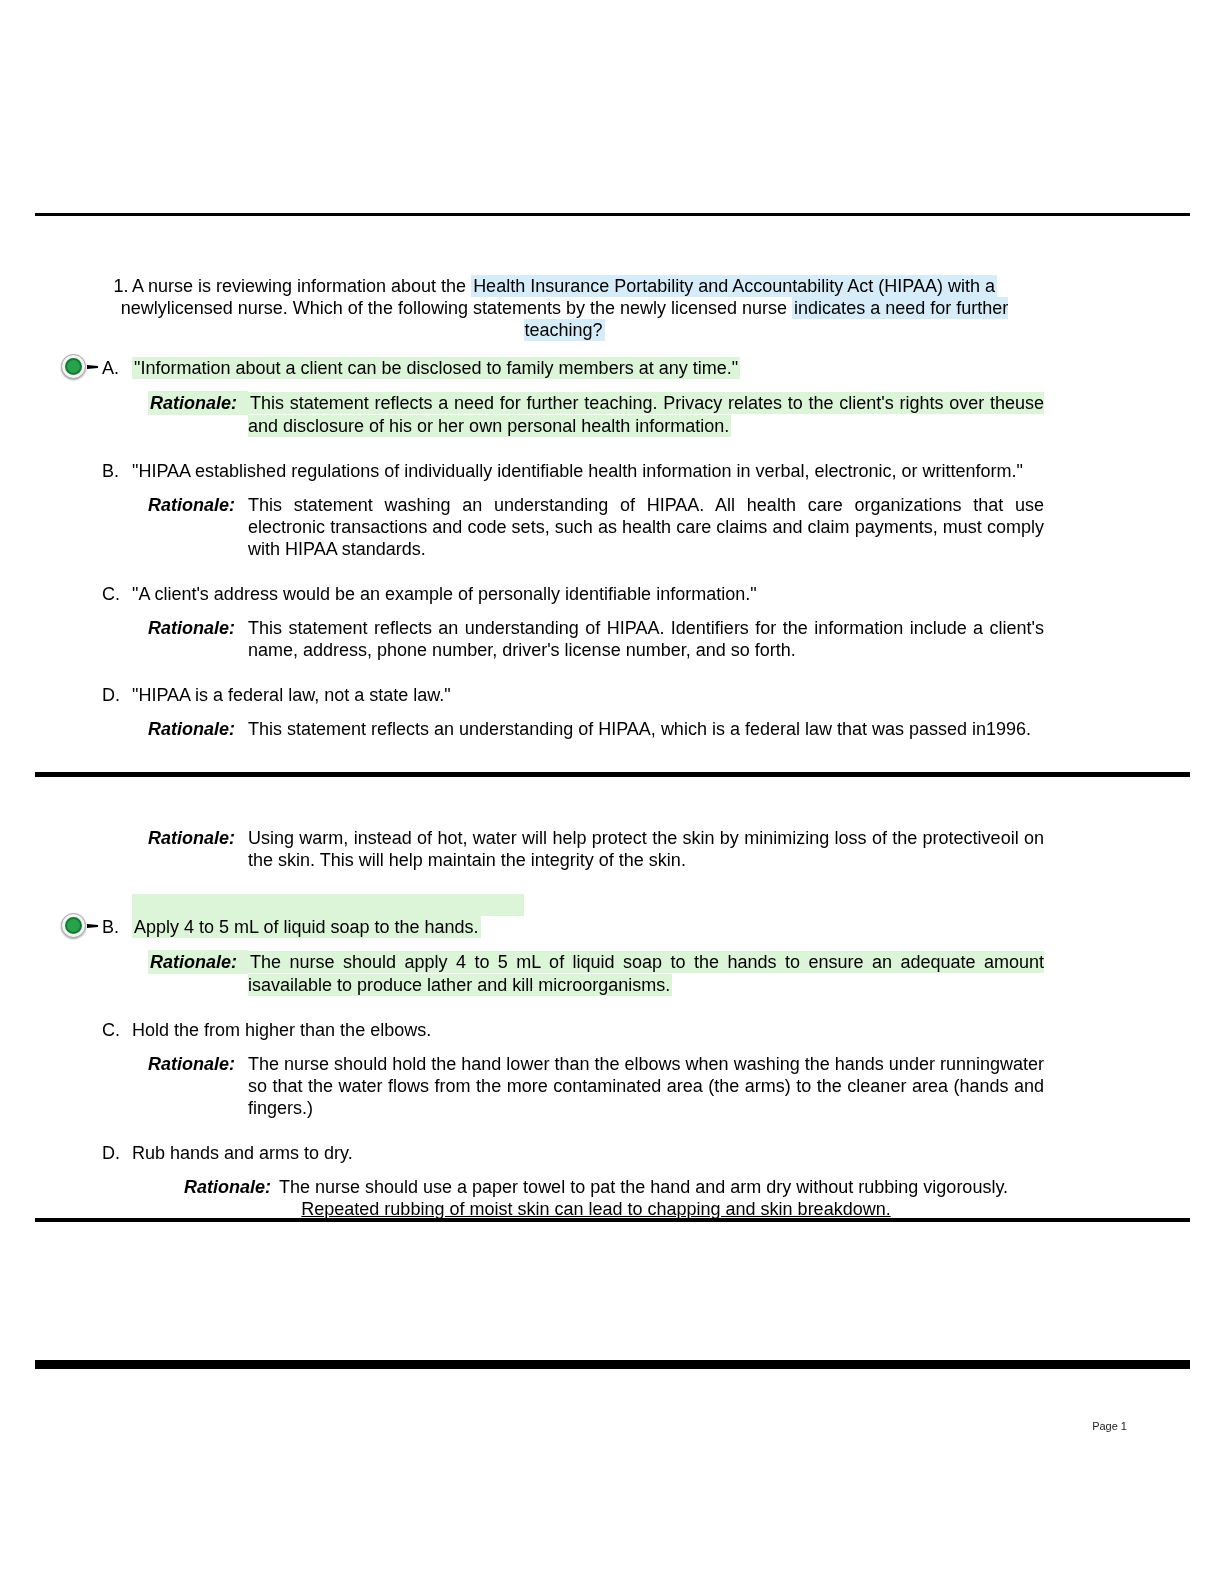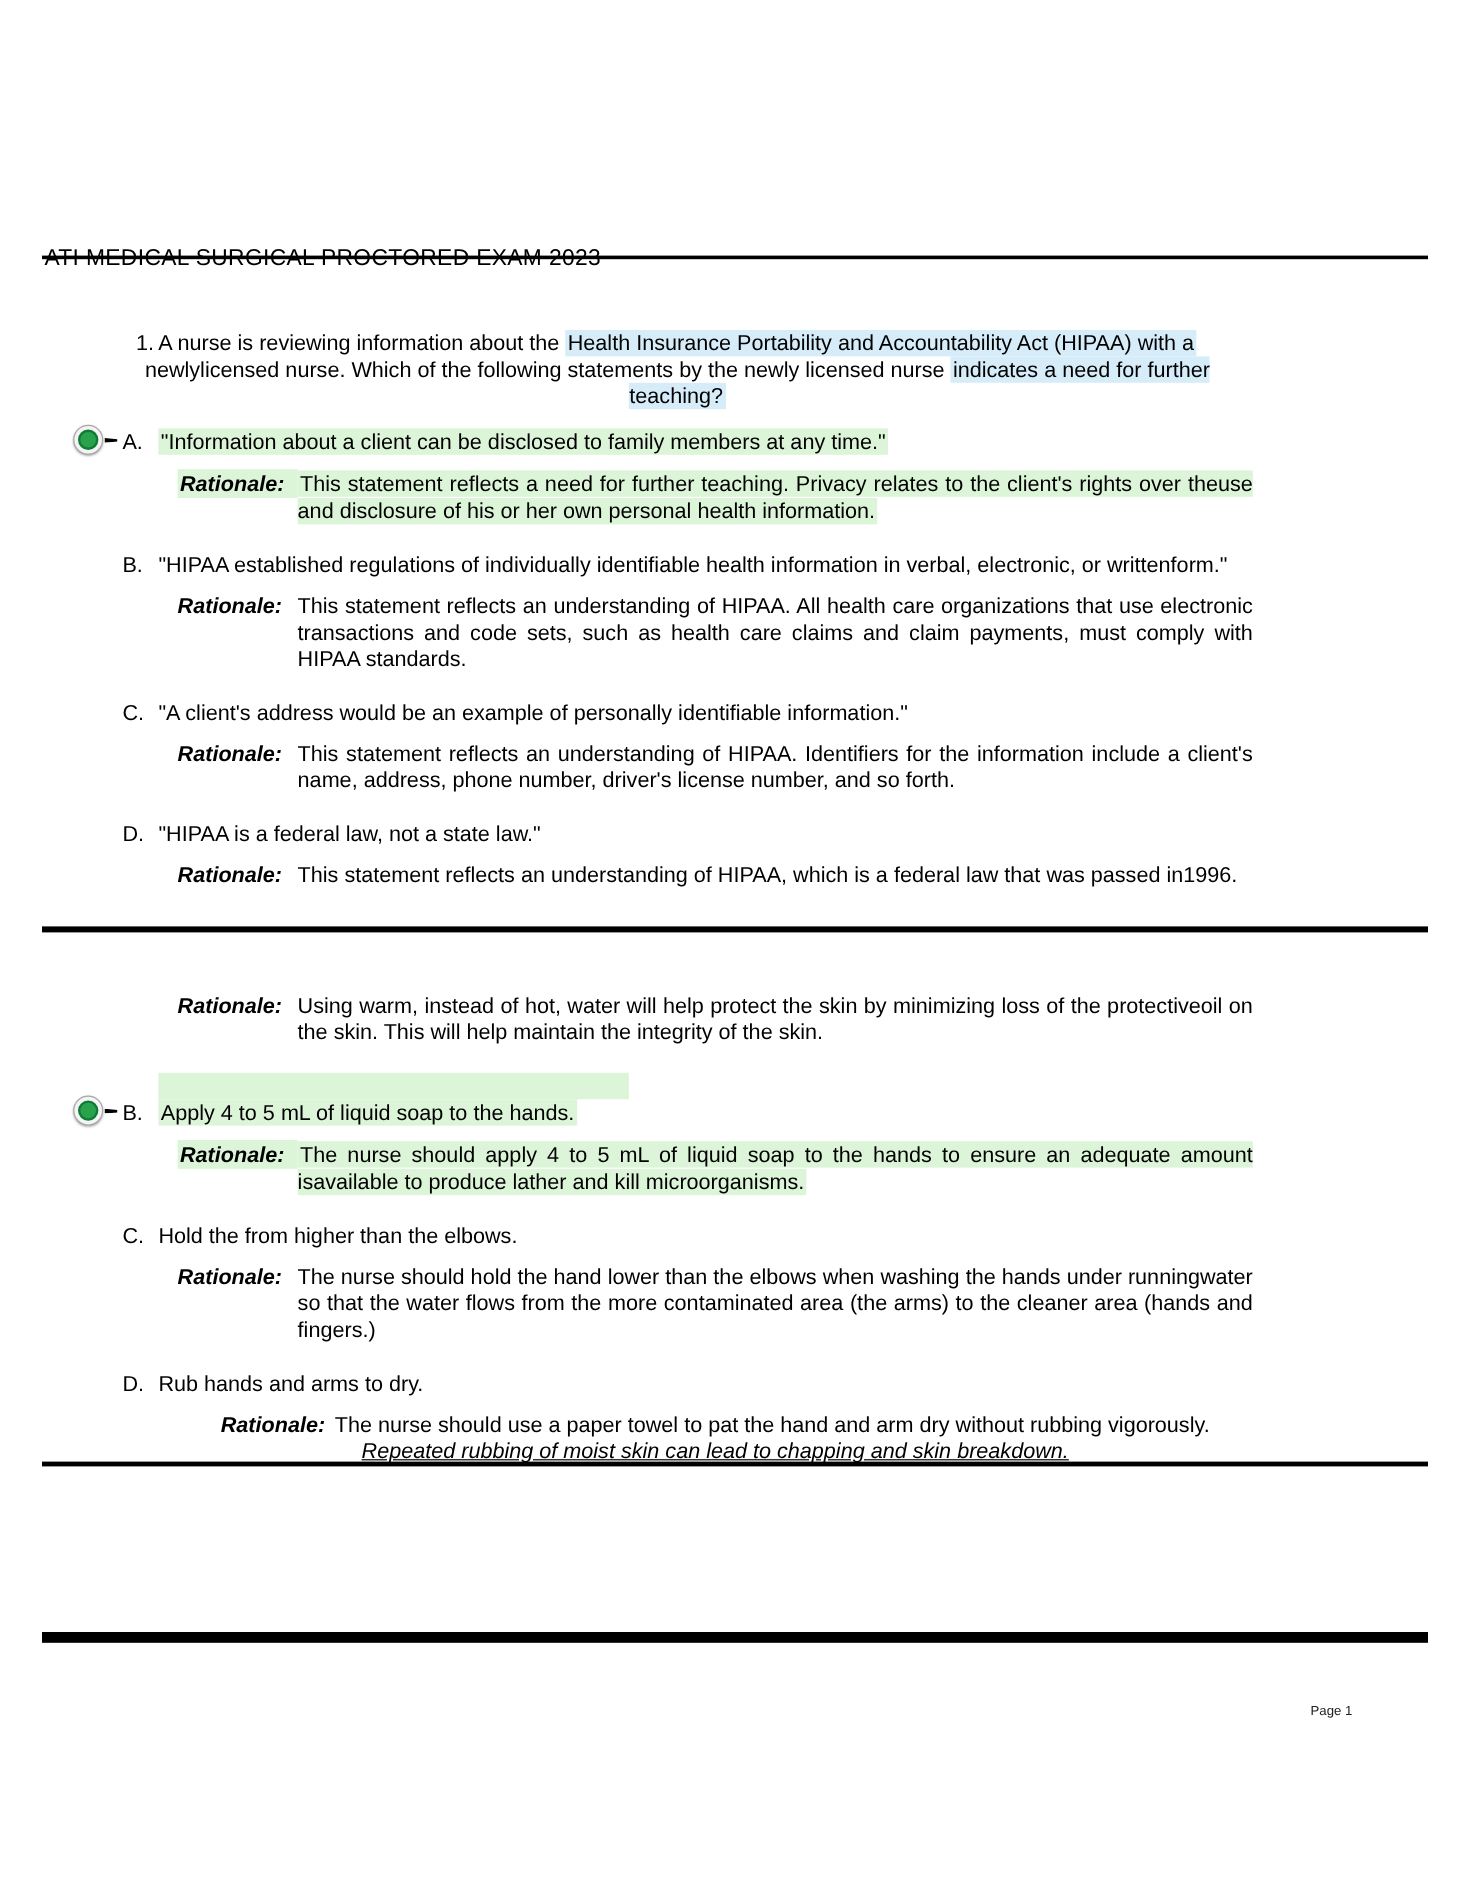--- a/index.html
+++ b/index.html
@@ -25,21 +25,21 @@
   .option { position:relative; margin:0 120px 12px 65px; padding-left:30px; text-indent:-30px; }
   .opt-letter { display:inline-block; width:30px; text-indent:0; }
 
   .hl-blue { background:var(--hl-blue); padding:1px 2px; }
   .hl-green { background:var(--hl-green); padding:1px 2px; }
 
   .rationale { margin:0 146px 23px 111px; padding-left:100px; text-indent:-100px; text-align:justify; }
   .rat-label { display:inline-block; width:100px; text-indent:0; font-weight:bold; font-style:italic; }
   .rationale.center { text-align:center; text-indent:0; padding-left:0; margin-bottom:0; }
   .rationale.center .rat-label { width:auto; margin-right:8px; }
-  .rat-extra { display:block; text-align:center; text-decoration:underline;font-style:italic; }
+  .rat-extra { display:block; text-align:center; text-decoration:underline; }
 
   .pre-band { height:22px; width:392px; margin-left:95px; background:var(--hl-green); }
 
   .marker { position:absolute; left:-41px; top:-3px; width:38px; height:27px; }
   .marker-outer { position:absolute; left:0; top:0; width:25px; height:25px; border-radius:50%;
     background:#f4f4f4; border:1px solid #a8a8a8; box-shadow:0 1px 2px rgba(0,0,0,.35);
     display:flex; align-items:center; justify-content:center; }
   .marker-inner { width:17px; height:17px; border-radius:50%; background:var(--marker-green); border:2px solid #117a35; }
   .marker-dash { position:absolute; left:26px; top:11px; width:11px; height:4px; background:#000;
     clip-path:polygon(0 0,100% 25%,100% 75%,0 100%); }
@@ -49,35 +49,34 @@
 
   .bottom-bar { height:9px; background:#000; margin-top:138px; margin-left:-2px; }
   .footer { text-align:right; padding-right:63px; margin-top:46px; font-size:11px; color:#222; }
 </style>
 </head>
 <body>
 
 <div class="page">
   <div class="header">
     <div class="header-rule"></div>
-    <div class="header-title">ATI MEDICAL SURGICAL PROCTORED EXAM 2023</div>
   </div>
 
   <div id="questions">
       <div class="question" data-qi="0">
         <div class="q-text"><span class="q-num">1.</span><span class="seg">A nurse is reviewing information about the </span><span class="seg hl-blue">Health Insurance Portability and Accountability Act (HIPAA) with a</span><span class="seg"> newlylicensed nurse. Which of the following statements by the newly licensed nurse </span><span class="seg hl-blue">indicates a need for further teaching?</span></div>
         <div class="option"><span class="marker">
             <span class="marker-outer">
               <span class="marker-inner"></span>
             </span>
             <span class="marker-dash"></span>
           </span><span class="opt-letter">A.</span><span class="opt-text hl-green">"Information about a client can be disclosed to family members at any time."</span></div>
         <div class="rationale"><span class="rat-label hl-green">Rationale:</span><span class="rat-text hl-green">This statement reflects a need for further teaching. Privacy relates to the client's rights over theuse and disclosure of his or her own personal health information.</span></div>
         <div class="option"><span class="opt-letter">B.</span><span class="opt-text">"HIPAA established regulations of individually identifiable health information in verbal, electronic, or writtenform."</span></div>
-        <div class="rationale"><span class="rat-label">Rationale:</span><span class="rat-text">This statement reflects an understanding of HIPAA. All health care organizations that use electronic transactions and code sets, such as health care claims and claim payments, must comply with HIPAA standards.</span></div>
+        <div class="rationale"><span class="rat-label">Rationale:</span><span class="rat-text">This statement washing an understanding of HIPAA. All health care organizations that use electronic transactions and code sets, such as health care claims and claim payments, must comply with HIPAA standards.</span></div>
         <div class="option"><span class="opt-letter">C.</span><span class="opt-text">"A client's address would be an example of personally identifiable information."</span></div>
         <div class="rationale"><span class="rat-label">Rationale:</span><span class="rat-text">This statement reflects an understanding of HIPAA. Identifiers for the information include a client's name, address, phone number, driver's license number, and so forth.</span></div>
         <div class="option"><span class="opt-letter">D.</span><span class="opt-text">"HIPAA is a federal law, not a state law."</span></div>
         <div class="rationale"><span class="rat-label">Rationale:</span><span class="rat-text">This statement reflects an understanding of HIPAA, which is a federal law that was passed in1996.</span></div>
       </div>
       <div class="divider-thick"></div>
       <div class="question" data-qi="1">
         <div class="rationale"><span class="rat-label">Rationale:</span><span class="rat-text">Using warm, instead of hot, water will help protect the skin by minimizing loss of the protectiveoil on the skin. This will help maintain the integrity of the skin.</span></div>
         <div class="pre-band"></div>
         <div class="option"><span class="marker">

